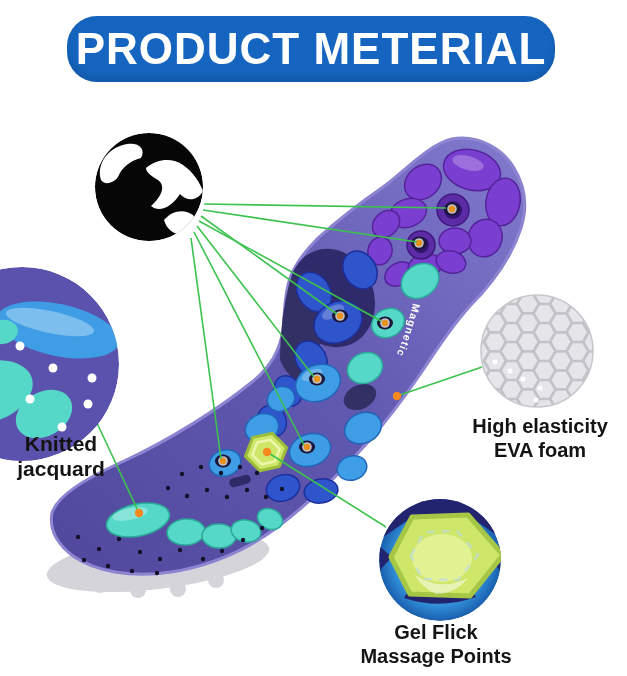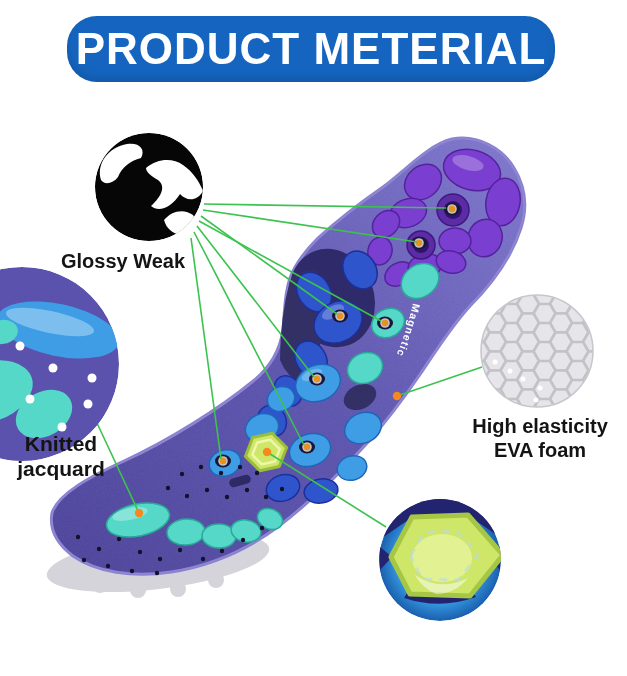--- a/index.html
+++ b/index.html
@@ -294,26 +294,29 @@
         <path d="M501,544 L488,557 L500,570 Z"></path>
       </g>
       <polygon points="391,557 412,517 468,515 503,555 470,596 410,594" stroke="#a6c645" stroke-width="5" stroke-linejoin="round" fill="#cfe769"></polygon>
       <ellipse cx="442" cy="558" rx="30" ry="24" fill="#e8f4a0" opacity="0.75"></ellipse>
       <polygon points="411,556 424,532 457,531 478,555 458,580 422,579" fill="none" stroke="#bcd8ea" stroke-width="2.5" opacity="0.65" stroke-dasharray="8 7"></polygon>
       <path d="M415,575 Q440,592 468,578 Q455,594 436,594 Q422,588 415,575 Z" fill="#ffffff" opacity="0.5"></path>
     </g>
   </svg>
 
   <div class="lbl" style="left: 23px; top: 249px; width: 200px; color: rgb(20, 20, 20);">
-    <div>Glossy Weak</div>
   </div>
 
   <div class="lbl knit" style="left: -19px; top: 431px; width: 160px; color: rgb(20, 20, 20);">
     <div>Knitted</div>
     <div>jacquard</div>
   </div>
 
   <div class="lbl" style="left: 440px; top: 414px; width: 200px; color: rgb(20, 20, 20);">
     <div>High elasticity</div>
     <div>EVA foam</div>
   </div>
 
+  <div class="lbl" style="left: 336px; top: 620px; width: 200px; color: rgb(20, 20, 20);">
+    <div>Gel Flick</div>
+    <div>Massage Points</div>
+  </div>
 </div>
 
 </body></html>

